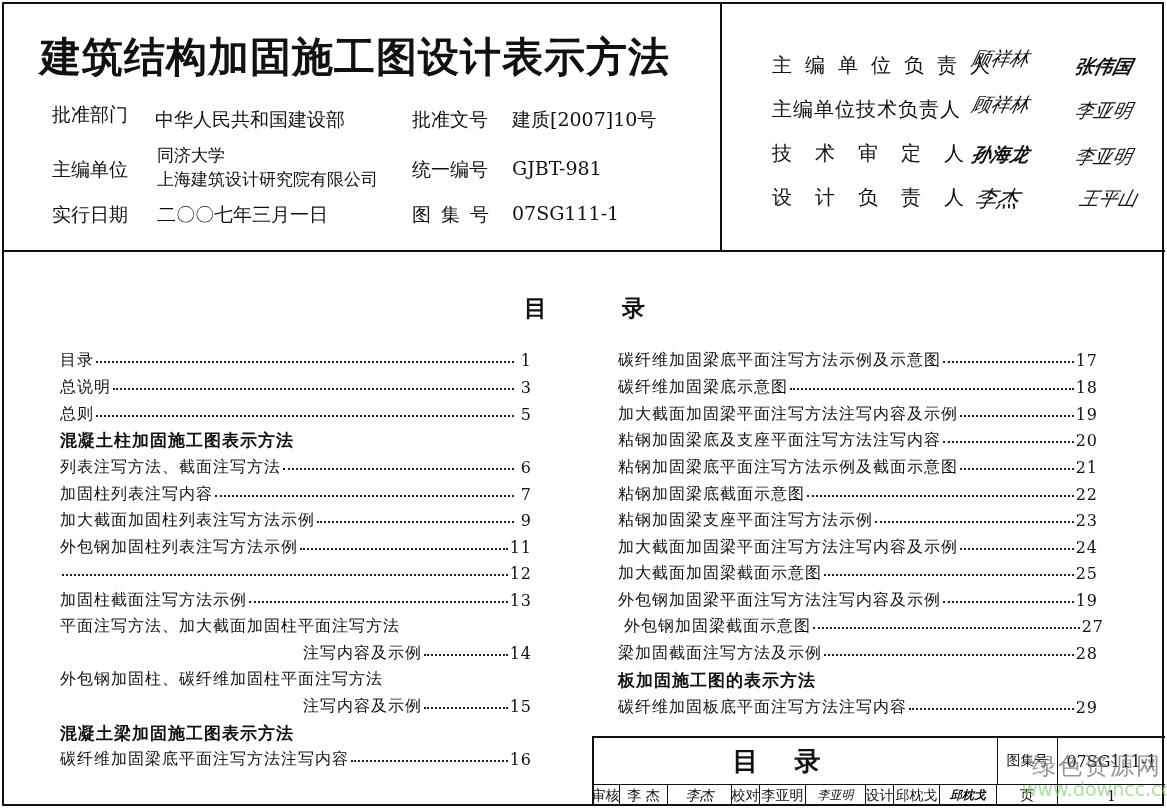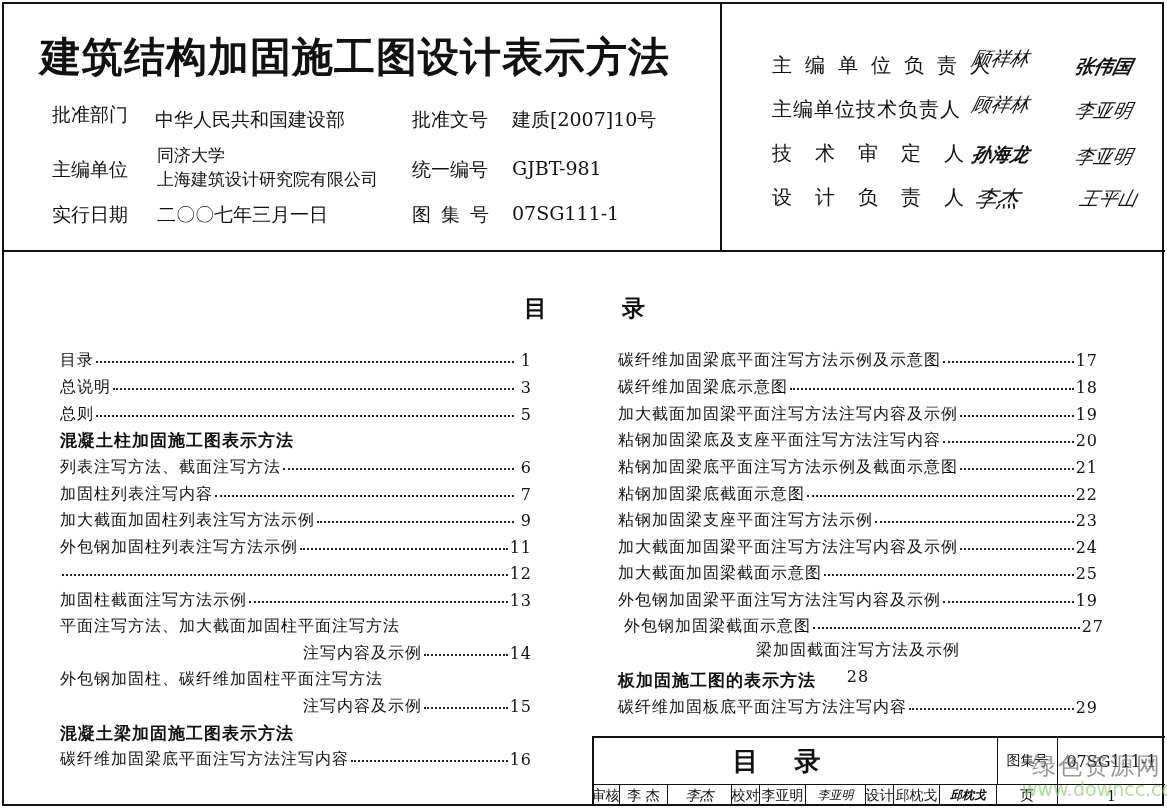--- a/index.html
+++ b/index.html
@@ -195,21 +195,21 @@
   <div class="toc-row" style="left:618px;top:587px;width:480px;">
       <span class="label">外包钢加固梁平面注写方法注写内容及示例</span>
       <span class="dots"></span>
       <span class="page">19</span>
     </div>
   <div class="toc-row" style="left:618px;top:613px;width:480px;margin-left:6px;">
       <span class="label">外包钢加固梁截面示意图</span>
       <span class="dots"></span>
       <span class="page">27</span>
     </div>
-  <div class="toc-row" style="left:618px;top:640px;width:480px;flex-direction:column;">
+  <div class="toc-row" style="left:618px;top:640px;width:480px;">
       <span class="label">梁加固截面注写方法及示例</span>
       <span class="dots"></span>
       <span class="page">28</span>
     </div>
   <div class="toc-row section" style="left:618px;top:667px;width:480px;">
       <span class="label">板加固施工图的表示方法</span>
     </div>
   <div class="toc-row" style="left:618px;top:694px;width:480px;">
       <span class="label">碳纤维加固板底平面注写方法注写内容</span>
       <span class="dots"></span>

